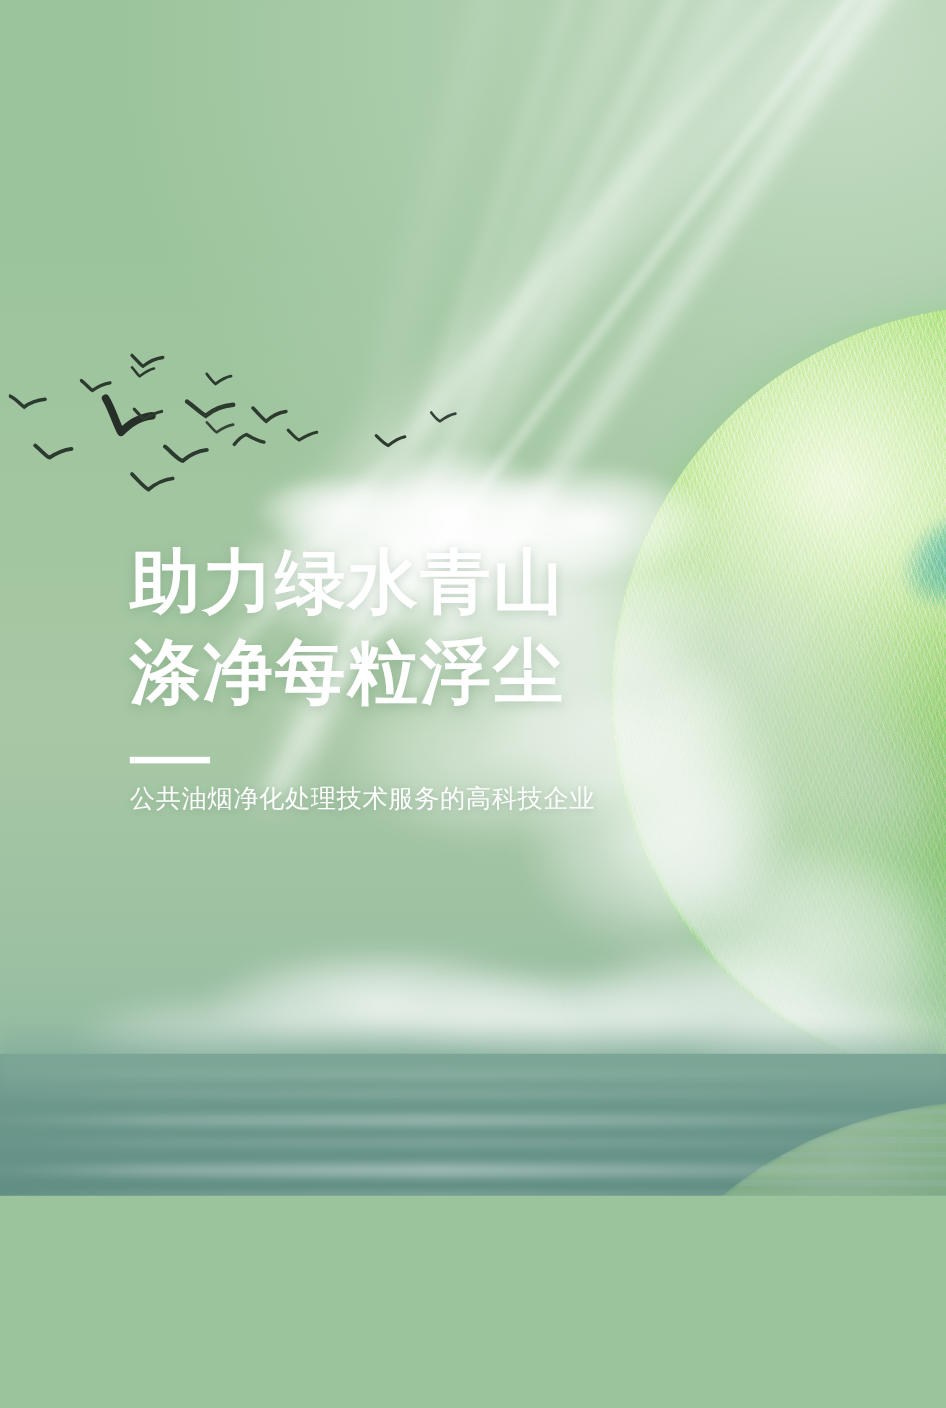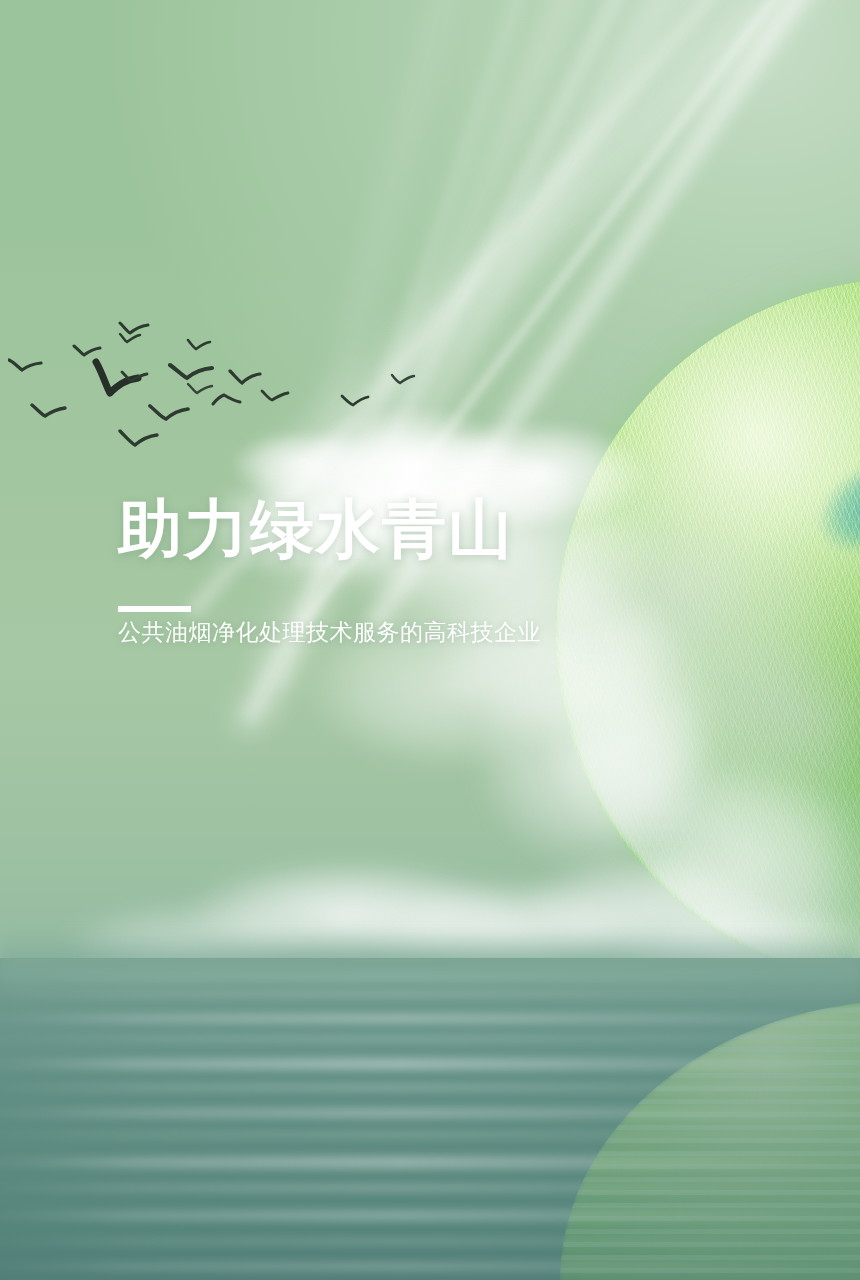--- a/index.html
+++ b/index.html
@@ -5,21 +5,21 @@
   * { margin:0; padding:0; box-sizing:border-box; }
   html,body { background:#9cc49c; }
   body {
     width:860px; height:1280px;
     font-family:"Liberation Sans","DejaVu Sans",sans-serif;
     overflow:hidden;
   }
 
   #poster {
     position:relative;
-    width:860px; height:1280px;
+    width:860px; height:1087px;
     overflow:hidden;
     background:#9cc49c;
   }
 
   
   .sky {
     position:absolute; left:0; top:0; width:860px; height:1010px;
     background:
       linear-gradient(180deg, #9cc49c 0%, #9cc49c 22%, #a2c6a0 46%, #a7c8a4 66%, #9cc0a2 86%, #8fb8a2 100%);
   }
@@ -371,17 +371,18 @@
   </div>
   <div class="water-top-blend"></div>
 
   <div class="globe-reflection">
     <div class="refl-tex"></div>
   </div>
   <div class="refl-waves"></div>
 
   <div class="content">
     <div class="headline">助力绿水青山</div>
+    <div class="headline">涤净每粒浮尘</div>
     <div class="divider"></div>
-    <div class="subtitle" style="margin-top:0;">公共油烟净化处理技术服务的高科技企业</div>
+    <div class="subtitle" style="margin-top:12px;">公共油烟净化处理技术服务的高科技企业</div>
   </div>
 
 </div>
 
 </body></html>

